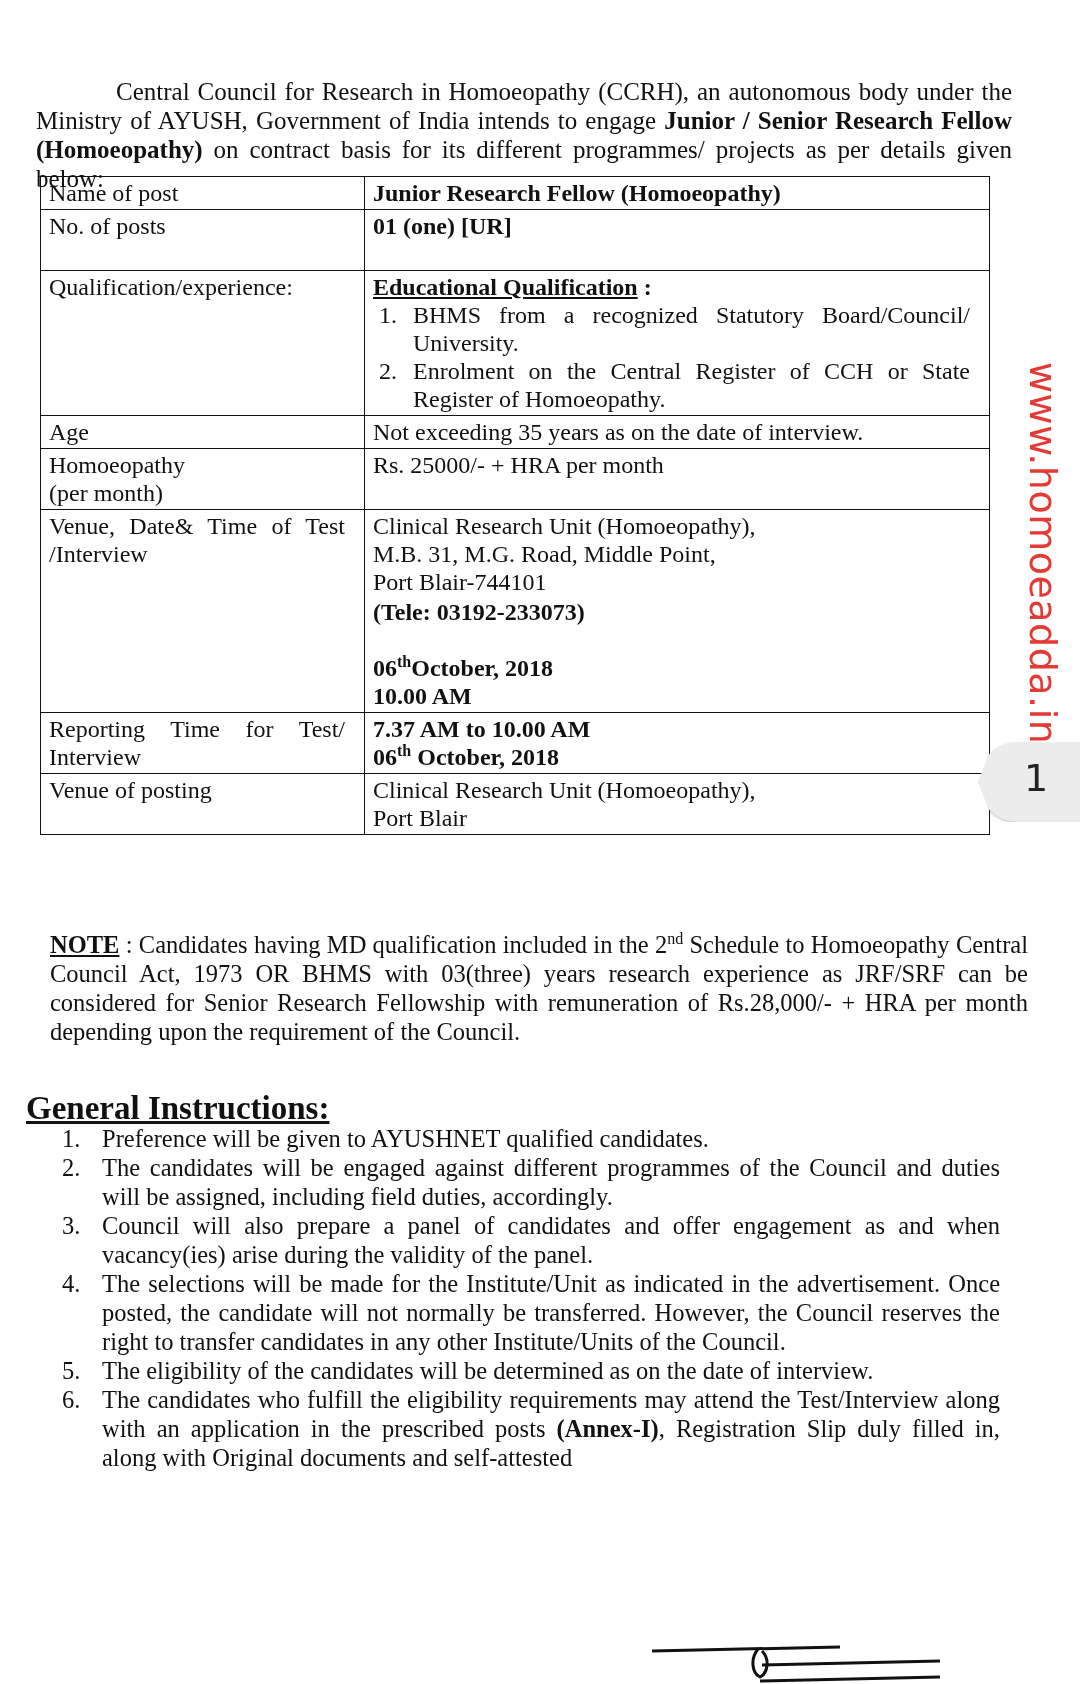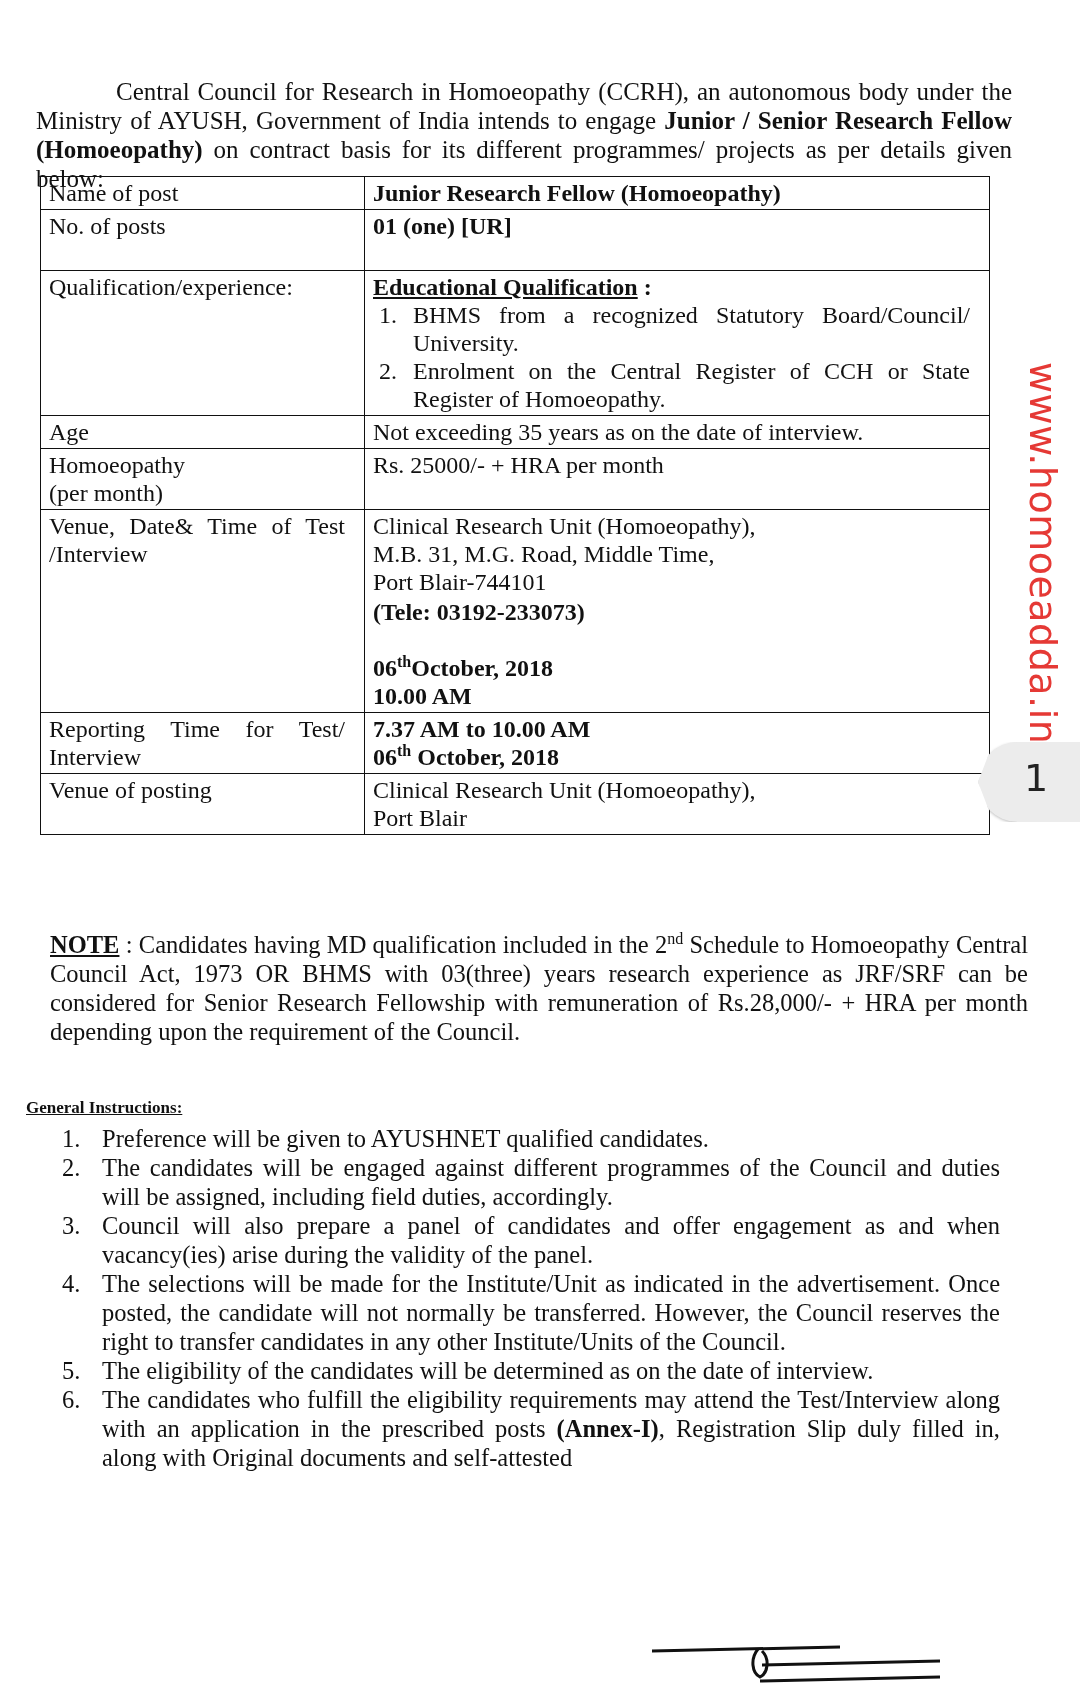--- a/index.html
+++ b/index.html
@@ -32,21 +32,21 @@
   .spacer-row { height: 28px; }
   sup { font-size: 16px; line-height: 0; }
 
   .note {
     position: absolute; left: 26px; top: 905px; width: 978px;
     font-size: 24.5px; line-height: 29px; text-align: justify; margin-left: 24px;
   }
   .note .kw { font-weight: bold; text-decoration: underline; }
 
   .gi-title {
-    position: absolute; left: 26px; top: 1094px; font-size: 17px; font-weight: bold;
+    position: absolute; left: 26px; top: 1094px; font-size: 33px; font-weight: bold;
     text-decoration: underline; line-height: 28px;
   }
   ol.gi {
     position: absolute; left: 58px; top: 1124px; width: 942px; margin: 0; padding: 0;
     list-style: none; font-size: 24.5px; line-height: 29px;
   }
   ol.gi li { position: relative; padding-left: 44px; text-align: justify; margin-bottom: 0; }
   ol.gi li .num { position: absolute; left: 4px; top: 0; }
 
   .watermark {
@@ -101,21 +101,21 @@
       <td class="label">
             <div>Homoeopathy</div>
             <div>(per month)</div>
           </td>
       <td>Rs. 25000/-  + HRA per month</td>
     </tr>
     <tr>
       <td class="label" style="text-align:justify;border-radius:21px;">Venue, Date&amp; Time of Test /Interview</td>
       <td>
         <div>Clinical Research Unit (Homoeopathy),</div>
-        <div>M.B. 31, M.G. Road, Middle Time,</div>
+        <div>M.B. 31, M.G. Road, Middle Point,</div>
         <div>Port Blair-744101</div>
         <div class="b" style="margin-top:2px;">(Tele: 03192-233073)</div>
         <div style="height:28px;"></div>
         <div class="b"><span>06</span><sup>th</sup><span>October, 2018</span></div>
         <div class="b">10.00 AM</div>
       </td>
     </tr>
     <tr>
       <td class="label" style="text-align:justify;">Reporting Time for Test/ Interview</td>
       <td>

